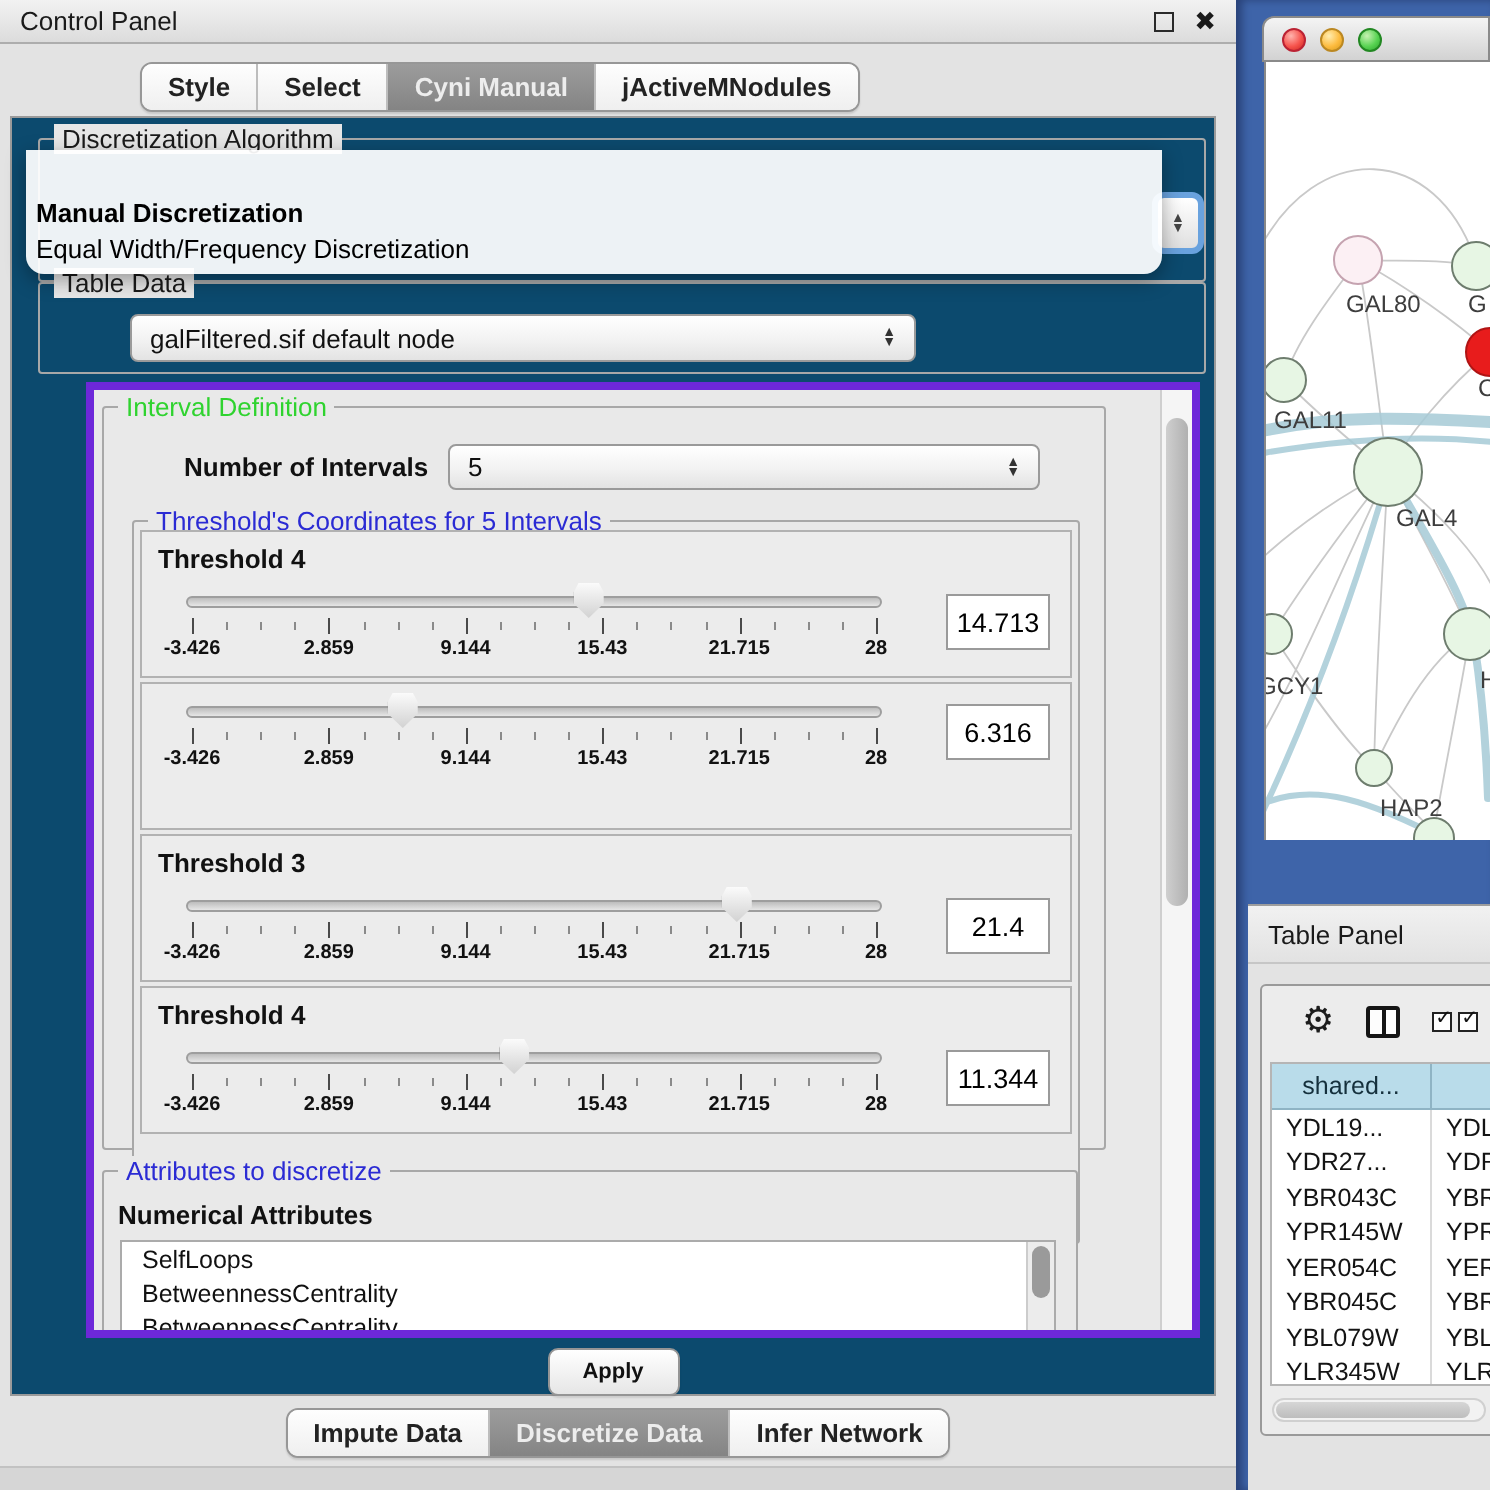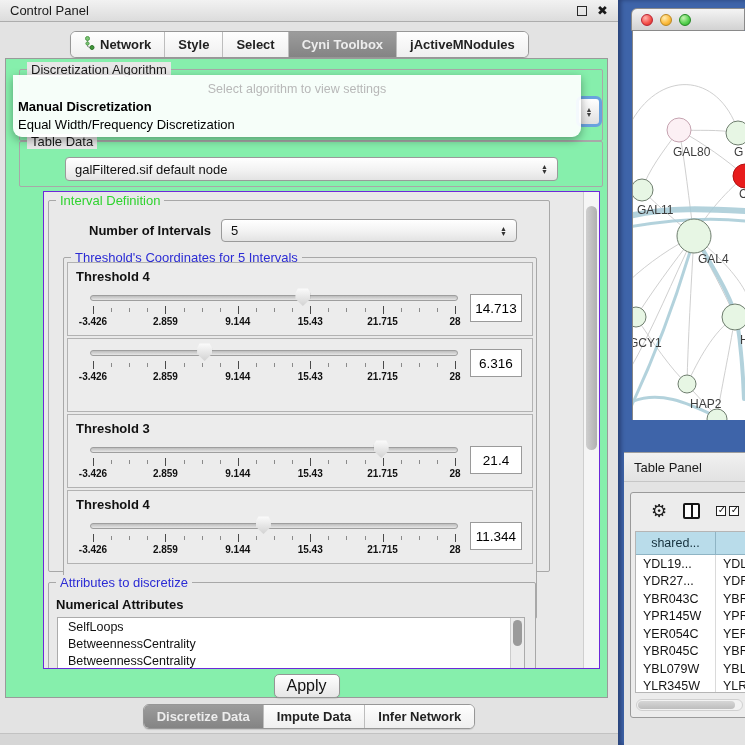--- a/index.html
+++ b/index.html
@@ -18,21 +18,21 @@
   .tabbar-row { position:absolute; top:31px; left:70px; display:flex; }
   .tabbar { display:flex; border:1px solid #979797; border-radius:6px; overflow:hidden;
     background:#fff; box-shadow:0 1px 1px rgba(0,0,0,.12); }
   .tab { padding:4px 13px; font-size:13px; font-weight:600; color:#222;
     background:linear-gradient(#fefefe,#efefef); border-right:1px solid #bdbdbd;
     display:flex; align-items:center; gap:5px; white-space:nowrap; }
   .tab:last-child { border-right:none; }
   .tab.selected { background:linear-gradient(#9c9c9c,#848484); color:#ededed; }
 
   .content { position:absolute; left:5px; top:58px; width:603px; height:640px;
-    border:1px solid #9a9a9a; background:#86efac; }
+    border:1px solid #9a9a9a; background:#0c4a6e; }
 
   .group { position:absolute; border:1px solid #a8a8a8; border-radius:2px; }
   .group-label { position:absolute; top:-8px; left:7px; background:#e7e7e7;
     padding:0 4px; font-size:13px; color:#1a1a1a; white-space:nowrap; }
   .group-label.green { color:var(--label-green); }
   .group-label.blue  { color:var(--label-blue); }
 
   
   .combo { position:absolute; border:1px solid #9a9a9a; border-radius:4px;
     background:linear-gradient(#ffffff,#f2f2f2 55%,#e3e3e3);
@@ -51,32 +51,32 @@
     background:rgba(255,255,255,.93); border-radius:0 0 9px 9px;
     box-shadow:0 3px 10px rgba(0,0,0,.35); }
   .algo-placeholder { position:absolute; top:7px; left:0; right:0; text-align:center;
     font-size:12.5px; color:#b8b8b8; }
   .algo-option { position:absolute; left:5px; font-size:13px; color:#000; white-space:nowrap; }
   .algo-option.first { top:24px; font-weight:bold; }
   .algo-option.second { top:42px; }
 
   
   .viewport { position:absolute; left:37px; top:132px; width:557px; height:478px;
-    border:1px solid #6d28d9; background:#e9e9e9; overflow:hidden; }
+    border:4px solid #6d28d9; background:#e9e9e9; overflow:hidden; }
   .vscroll { position:absolute; right:0; top:0; bottom:0; width:16px;
     background:#f5f5f5; border-left:1px solid #cfcfcf; }
   .vscroll .thumb { position:absolute; left:2px; width:11px; border-radius:6px;
     background:linear-gradient(90deg,#cfcfcf,#b0b0b0); }
 
   .noi-row-label { position:absolute; left:40px; top:22px; font-size:13px; font-weight:bold; color:#111; }
 
   .th-panel { border:1px solid #b2b2b2; background:#ececec; margin:2px 3px; height:74px; position:relative; }
   .th-label { padding:6px 0 0 8px; font-size:13px; font-weight:bold; color:#111; }
   .th-row { display:flex; align-items:center; padding:0 10px 0 22px; height:48px; }
-  .slider { flex:1; position:relative; height:46px; margin-right:12px; }
+  .slider { flex:1; position:relative; height:46px; margin-right:32px; }
   .track { position:absolute; left:0; right:0; top:10px; height:6px; border-radius:3px;
     background:linear-gradient(#bdbdbd,#e6e6e6); border:1px solid #9e9e9e; }
   .handle { position:absolute; top:3px; width:15px; height:18px;
     background:linear-gradient(#fcfcfc,#d2d2d2);
     clip-path:polygon(0% 28%,16% 3%,84% 3%,100% 28%,100% 60%,50% 100%,0% 60%);
     filter:drop-shadow(0 0 1px #777); }
   .ticks { position:absolute; left:3px; right:3px; top:21px; height:8px; }
   .tick { position:absolute; top:2px; width:1px; height:4px; background:#8a8a8a; }
   .tick.major { top:0; height:8px; background:#4a4a4a; }
   .tick-labels { position:absolute; left:3px; right:3px; top:31px; height:12px; }
@@ -86,22 +86,22 @@
 
   .attr-title { position:absolute; left:7px; top:14px; font-size:13px; font-weight:bold; color:#111; }
   .attr-list { position:absolute; left:8px; top:34px; width:468px; height:120px;
     background:#fff; border:1px solid #ababab; overflow:hidden; }
   .attr-item { font-size:12.5px; color:#111; padding:1.5px 0 1.5px 10px; }
   .attr-scroll { position:absolute; right:0; top:0; bottom:0; width:14px; background:#ececec; border-left:1px solid #ccc; }
   .attr-scroll .thumb { position:absolute; top:2px; left:2px; width:9px; height:26px; border-radius:5px; background:#9a9a9a; }
 
   .apply-btn { position:absolute; top:615px; left:50%; transform:translateX(-50%);
     width:66px; height:24px; border:1px solid #959595; border-radius:5px;
-    background:linear-gradient(#ffffff,#e6e6e6); font-size:16px; color:#111;
-    display:flex; align-items:center; justify-content:center; box-shadow:0 1px 1px rgba(0,0,0,.1); }
+    background:linear-gradient(#ffffff,#e6e6e6); font-size:11px; color:#111;
+    display:flex; align-items:center; justify-content:center; box-shadow:0 1px 1px rgba(0,0,0,.1);font-weight:bold; }
 
   .bottom-tabs-row { position:absolute; top:704px; left:0; width:618px; display:flex; justify-content:center; }
   .bottom-strip { position:absolute; top:733px; left:0; width:618px; height:12px;
     background:#d6d6d6; border-top:1px solid #c2c2c2; }
 
   
   .desktop { position:absolute; left:618px; top:0; width:127px; height:745px;
     background:var(--desktop-blue); box-shadow:inset 3px 0 4px rgba(0,0,30,.35); }
 
   .net-window { position:absolute; left:13px; top:8px; width:114px; height:412px; }
@@ -160,63 +160,52 @@
     <span>Control Panel</span>
     <span class="win-btns">
       <span class="float-btn"></span>
       <span class="close-btn">✖</span>
     </span>
   </div>
 
   <div class="tabbar-row">
     <div class="tabbar">
         <div class="tab">
-          <span class="net-icon"><svg width="11" height="14" viewBox="0 0 11 14">
-              <line x1="3.5" y1="3" x2="3.5" y2="10.5" stroke="#8a8a8a"></line>
-              <line x1="3.5" y1="10.5" x2="7.5" y2="12" stroke="#8a8a8a"></line>
-              <circle cx="3.5" cy="2.5" r="2" fill="#7cc576" stroke="#4e9b48"></circle>
-              <circle cx="3.5" cy="7.5" r="1.6" fill="#7cc576" stroke="#4e9b48"></circle>
-              <circle cx="8" cy="11.5" r="2" fill="#3f9639" stroke="#2e7329"></circle>
-            </svg></span>
-          <span>Network</span>
-        </div>
-        <div class="tab">
           <span>Style</span>
         </div>
         <div class="tab">
           <span>Select</span>
         </div>
         <div class="tab selected">
-          <span>Cyni Toolbox</span>
+          <span>Cyni Manual</span>
         </div>
         <div class="tab">
           <span>jActiveMNodules</span>
         </div>
       </div>
   </div>
 
   <div class="content">
 
     <div class="group" style="left:13px; top:10px; width:584px; height:72px;">
       <span class="group-label">Discretization Algorithm</span>
     </div>
     <div class="focus-stub">
       <span>▲</span>
         <span>▼</span>
     </div>
 
     <div class="algo-menu">
-      <div class="algo-placeholder">Select algorithm to view settings</div>
     <div class="algo-option first">Manual Discretization</div>
         <div class="algo-option second">Equal Width/Frequency Discretization</div>
       </div>
 
     <div class="group" style="left:13px; top:82px; width:584px; height:46px;">
       <span class="group-label">Table Data</span>
-      <div class="combo" style="left:45px; top:15px; width:493px; height:24px;gap:39px;">
+      <div class="combo" style="left:45px; top:15px; width:393px; height:24px;gap:39px;">
         <span>galFiltered.sif default node</span>
         <span class="arrows">
             <span>▲</span>
             <span>▼</span>
           </span>
       </div>
     </div>
 
     <div class="viewport">
 
@@ -418,25 +407,25 @@
       <div class="vscroll">
         <div class="thumb" style="top:14px; height:244px;"></div>
       </div>
     </div>
 
     <div class="apply-btn">Apply</div>
   </div>
 
   <div class="bottom-tabs-row">
     <div class="tabbar">
+        <div class="tab">
+          <span>Impute Data</span>
+        </div>
         <div class="tab selected">
           <span>Discretize Data</span>
-        </div>
-        <div class="tab">
-          <span>Impute Data</span>
         </div>
         <div class="tab">
           <span>Infer Network</span>
         </div>
       </div>
   </div>
   <div class="bottom-strip"></div>
 </div>
 
 <div class="desktop">

